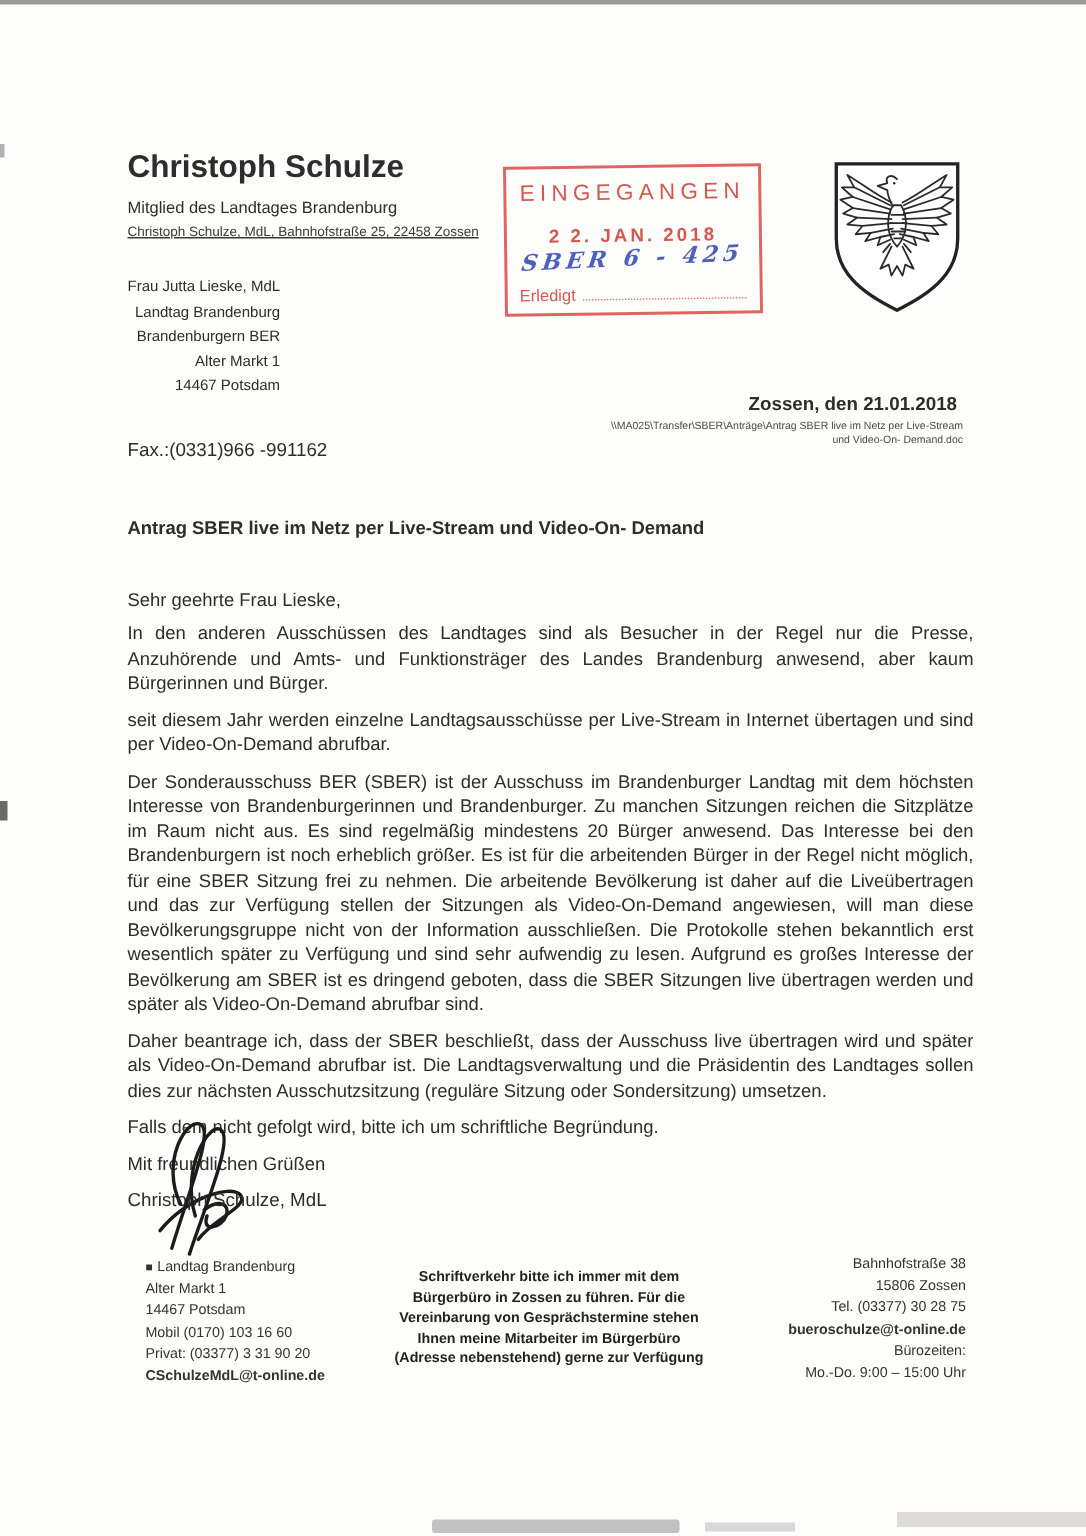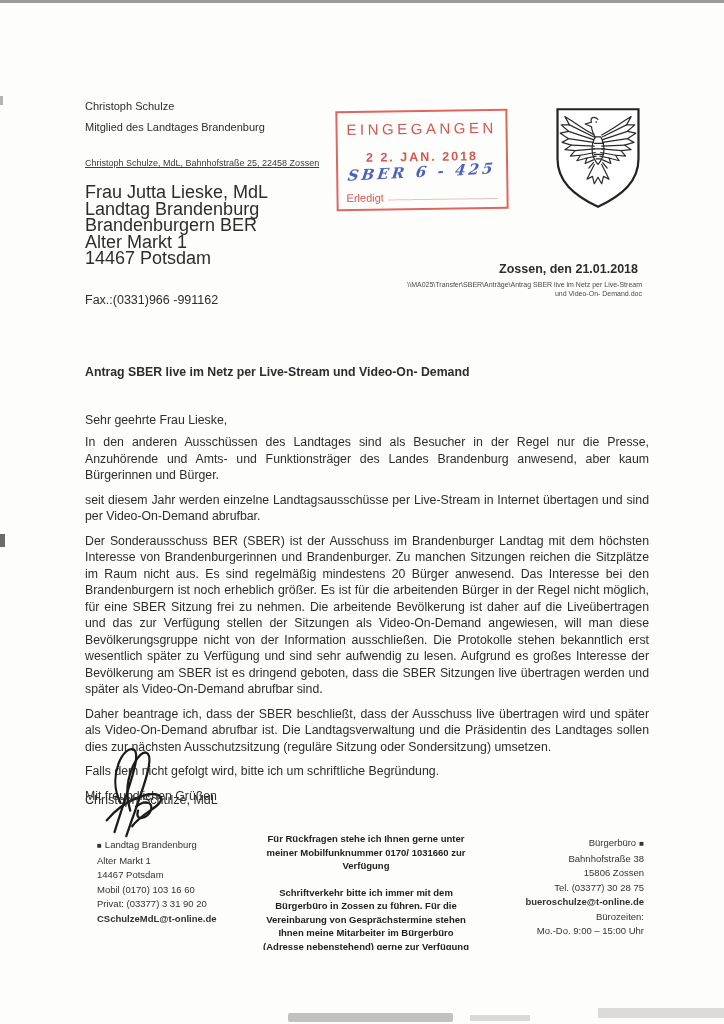--- a/index.html
+++ b/index.html
@@ -11,26 +11,26 @@
   .artifact{position:absolute;pointer-events:none;}
   .top-edge{left:0;top:0;width:724px;height:3px;background:#4a4a4a;opacity:.55;}
   .left-tick{left:0;top:534px;width:5px;height:13px;background:#3a3a3a;opacity:.75;}
   .left-tick2{left:0;top:96px;width:3px;height:9px;background:#6a6a6a;opacity:.5;}
   .bottom-smudge{left:288px;top:1013px;width:165px;height:9px;background:#8f8f8f;opacity:.55;border-radius:2px;}
   .bottom-smudge2{left:470px;top:1015px;width:60px;height:6px;background:#b5b5b5;opacity:.5;}
   .bottom-smudge3{left:598px;top:1008px;width:126px;height:10px;background:#c7c5c3;opacity:.6;}
 
   
   .sender{position:absolute;left:85px;top:100px;width:340px;}
-  .sender-name{font-weight:normal;font-size:11px;margin-bottom:9px;}
-  .sender-role{font-size:11px;margin-bottom:25px;}
+  .sender-name{font-weight:bold;font-size:21px;margin-bottom:9px;}
+  .sender-role{font-size:11px;margin-bottom:4px;}
   .sender-addr{font-size:9px;text-decoration:underline;color:#3a3a3a;}
 
   
-  .recipient{position:absolute;left:85px;top:184px;font-size:18px;line-height:16.5px;}
+  .recipient{position:absolute;left:85px;top:184px;font-size:10px;line-height:16.5px;text-align:right;}
 
   
   .stamp{
     position:absolute;left:336px;top:110px;width:172px;height:100px;
     border:2.5px solid #dd5a52;transform:rotate(-0.8deg);
     color:#d14b44;display:flex;flex-direction:column;
     padding:8px 8px 5px 8px;box-sizing:border-box;opacity:.92;
   }
   .stamp-title{text-align:center;font-size:15px;letter-spacing:3.5px;font-weight:400;}
   .stamp-date{text-align:center;font-size:12.5px;font-weight:bold;letter-spacing:2px;margin-top:13px;}
@@ -47,21 +47,21 @@
 
   
   .date-line{position:absolute;right:86px;top:262px;font-weight:bold;font-size:12.5px;}
   .file-ref{position:absolute;right:82px;top:281px;font-size:7px;line-height:8.5px;text-align:right;color:#4a4a4a;}
 
   
   .contact{position:absolute;left:85px;top:292px;font-size:12.5px;line-height:17px;}
   .contact .email{text-decoration:underline;}
 
   
-  .body-text{position:absolute;left:85px;top:364px;width:564px;font-size:12.3px;line-height:16.5px;}
+  .body-text{position:absolute;left:85px;top:344px;width:564px;font-size:12.3px;line-height:16.5px;}
   .subject{font-weight:bold;margin:0 0 31px 0;}
   .salutation{margin:0 0 6px 0;}
   .body-text p{margin:0 0 8px 0;text-align:justify;}
   .closing{margin-top:1px;}
 
   
   .signature{position:absolute;left:90px;top:742px;width:100px;height:98px;}
   .signer-name{position:absolute;left:85px;top:793px;font-size:12.5px;}
 
   
@@ -164,26 +164,24 @@
   <div class="footer-left">
     <div><span class="sq">■</span><span>Landtag Brandenburg</span></div>
     <div>Alter Markt 1</div>
     <div>14467 Potsdam</div>
     <div>Mobil (0170) 103 16 60</div>
     <div>Privat: (03377) 3 31 90 20</div>
     <div class="bold">CSchulzeMdL@t-online.de</div>
   </div>
 
   <div class="footer-mid">
-    <div>Für Rückfragen stehe ich Ihnen gerne unter meiner Mobilfunknummer 0170/ 1031660 zur Verfügung</div>
     <div class="fm2">Schriftverkehr bitte ich immer mit dem Bürgerbüro in Zossen zu führen. Für die Vereinbarung von Gesprächstermine stehen Ihnen meine Mitarbeiter im Bürgerbüro (Adresse nebenstehend) gerne zur Verfügung</div>
   </div>
 
   <div class="footer-right">
-    <div><span>Bürgerbüro</span><span class="sq">■</span></div>
     <div>Bahnhofstraße 38</div>
     <div>15806 Zossen</div>
     <div>Tel. (03377) 30 28 75</div>
     <div class="bold">bueroschulze@t-online.de</div>
     <div>Bürozeiten:</div>
     <div>Mo.-Do. 9:00 – 15:00 Uhr</div>
   </div>
 
   <div class="artifact bottom-smudge"></div>
   <div class="artifact bottom-smudge2"></div>

